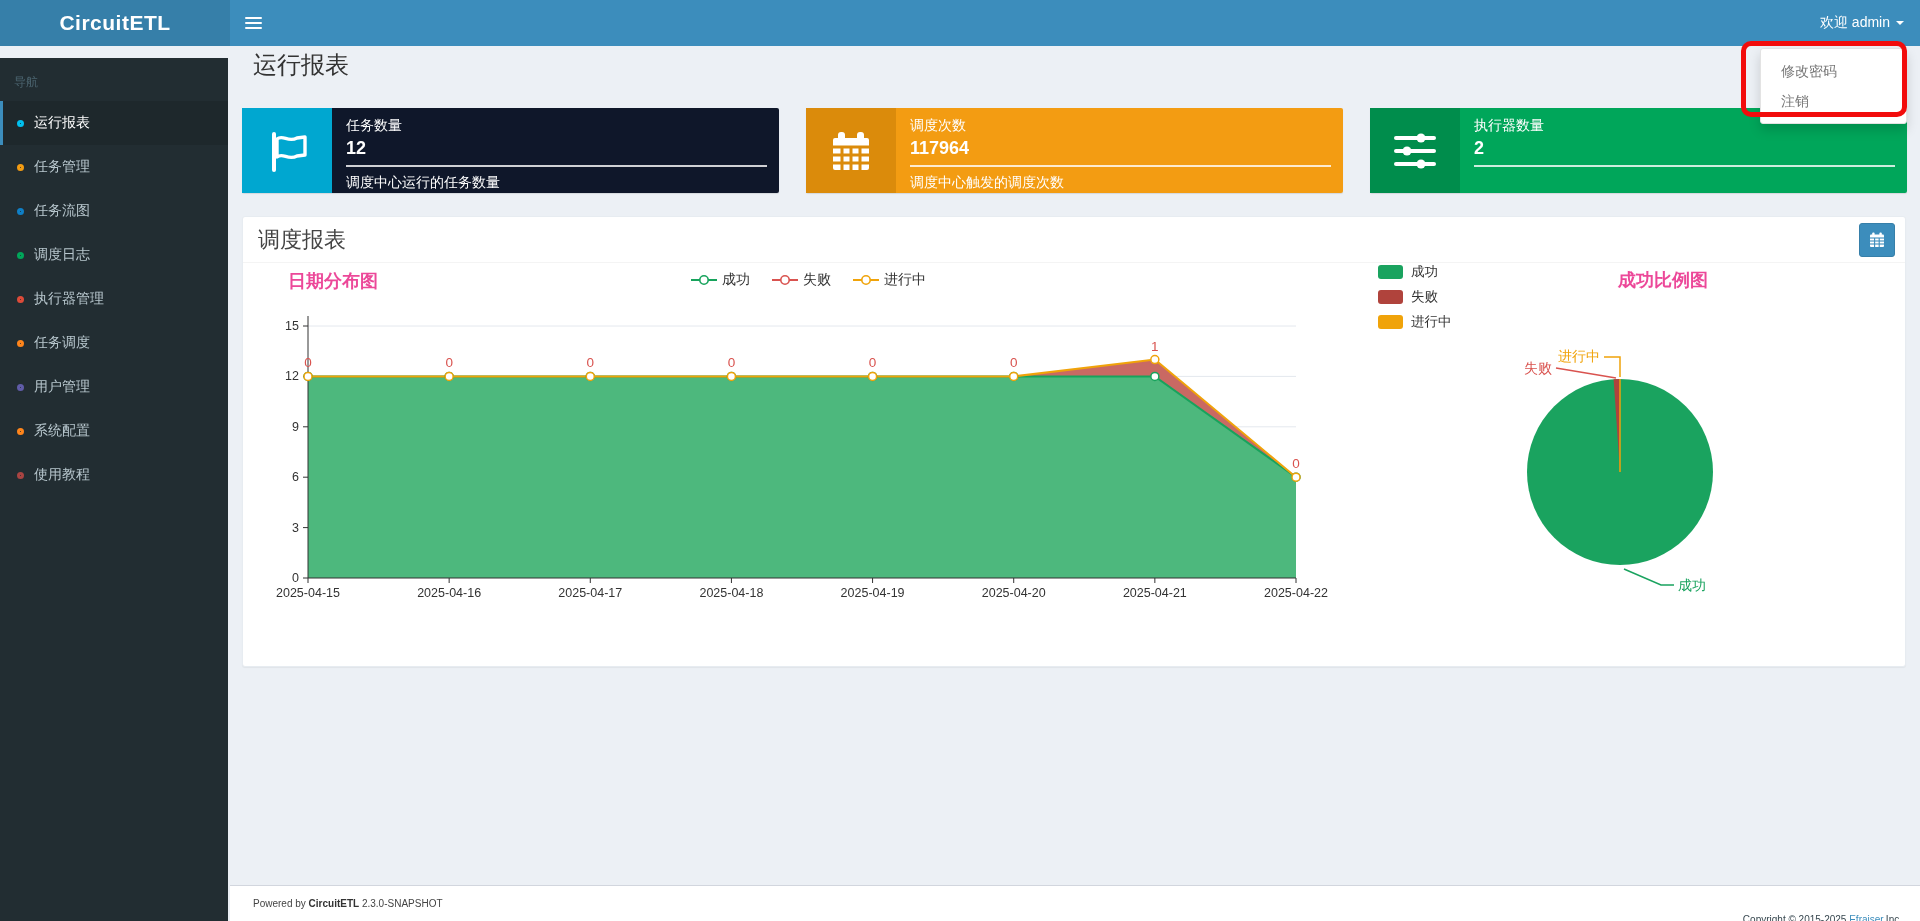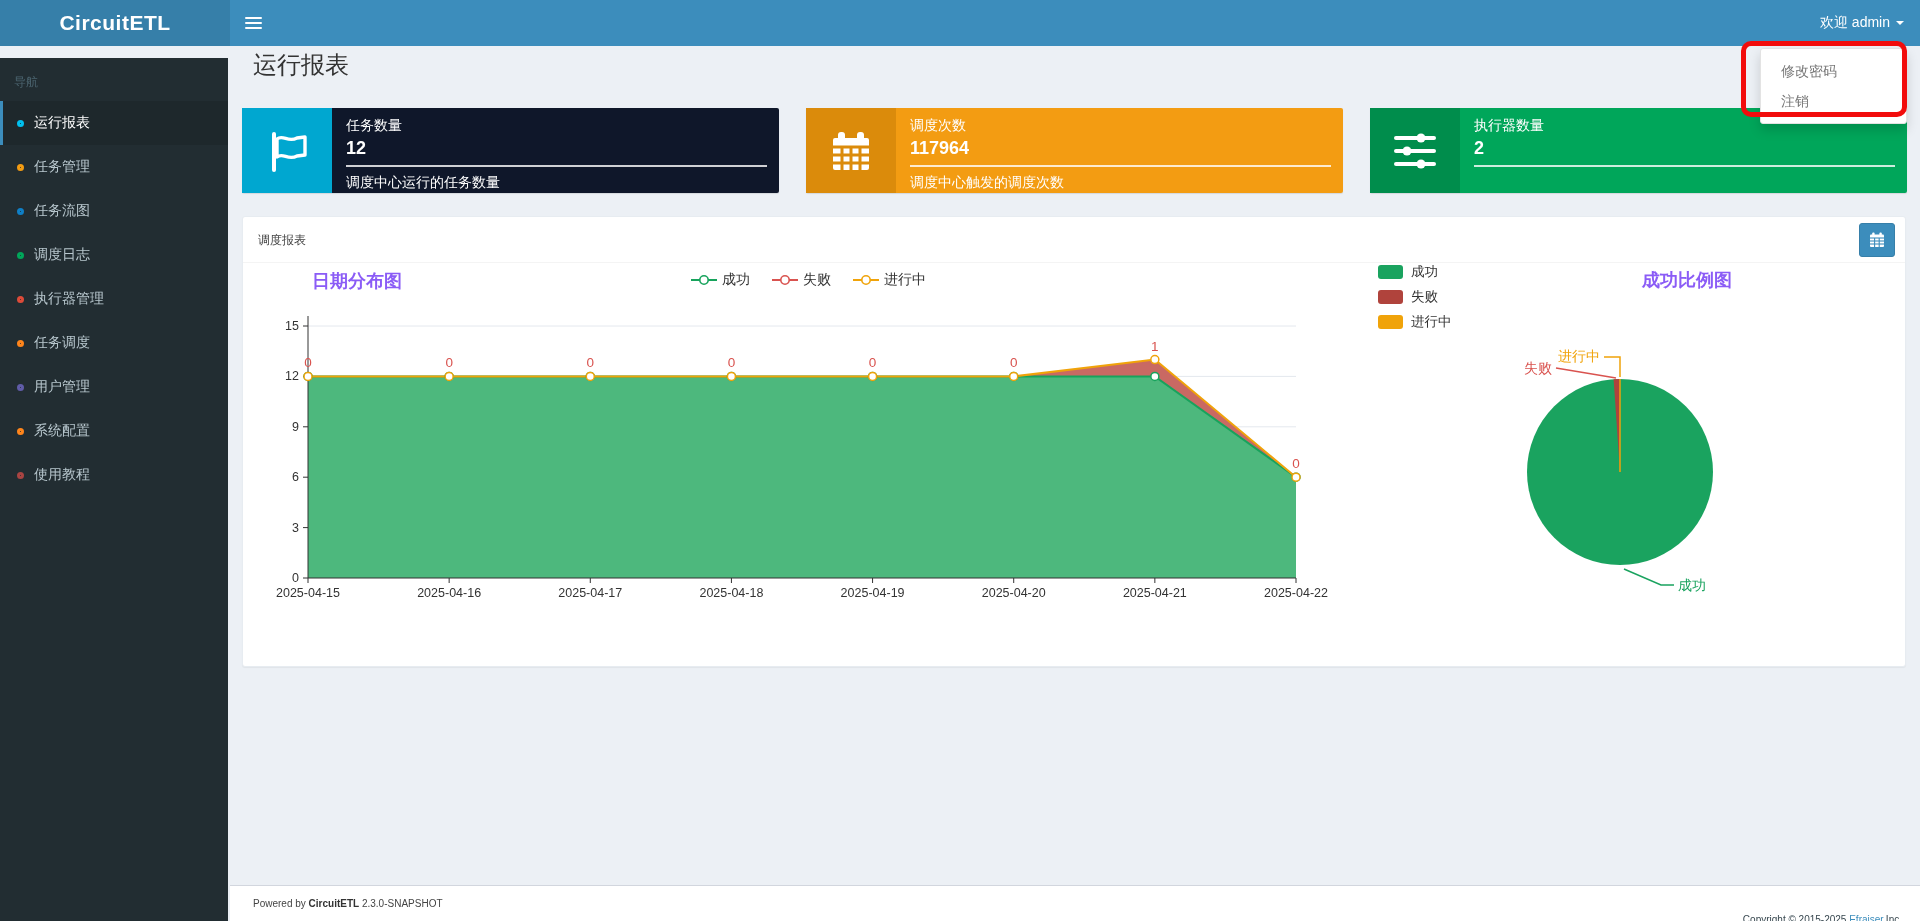--- a/index.html
+++ b/index.html
@@ -43,26 +43,26 @@
                          display:flex; align-items:center; justify-content:center; }
   .info-box .box-content { position:absolute; left:90px; right:0; top:0; height:85px; padding:9px 12px 0 14px; }
   .ib-label { font-size:14px; }
   .ib-value { font-size:18px; font-weight:bold; margin-top:3px; }
   .ib-divider { height:2px; background:rgba(255,255,255,.8); margin:6px 0 7px 0; }
   .ib-desc { font-size:14px; }
   
   .panel { position:absolute; left:12px; top:170px; width:1664px; height:451px; background:#fff;
            border:1px solid #e7ecf1; border-radius:3px; box-shadow:0 1px 1px rgba(0,0,0,.05); }
   .panel-header { position:relative; height:46px; border-bottom:1px solid #f4f4f4; }
-  .panel-title { position:absolute; left:15px; top:0; line-height:46px; font-size:12px; color:#444; }
+  .panel-title { position:absolute; left:15px; top:0; line-height:46px; font-size:22px; color:#444; }
   .filter-btn { position:absolute; right:10px; top:6px; width:36px; height:34px; background:#3c8dbc;
                 border:1px solid #367fa9; border-radius:3px; cursor:pointer;
                 display:flex; align-items:center; justify-content:center; }
   .panel-body { position:absolute; left:0; top:46px; width:1662px; height:404px; }
-  .chart-title { position:absolute; font-size:18px; font-weight:bold; color:#8b5cf6;margin-left:24px; }
+  .chart-title { position:absolute; font-size:18px; font-weight:bold; color:#ec4899; }
   .line-legend { position:absolute; left:448px; top:8px; display:flex; gap:22px; align-items:center; }
   .line-legend .li { display:flex; align-items:center; gap:5px; font-size:14px; color:#333; cursor:pointer; }
   .pie-legend { position:absolute; left:1135px; top:0; display:flex; flex-direction:column; gap:7px; }
   .pie-legend .li { display:flex; align-items:center; gap:8px; font-size:13.5px; color:#333; cursor:pointer; }
   .pie-legend .swatch { width:25px; height:14px; border-radius:3px; }
   #lineChart { position:absolute; left:8px; top:38px; }
   #pieChart  { position:absolute; left:1135px; top:28px; }
   
   .footer { position:absolute; left:230px; bottom:0; width:1690px; height:36px; background:#fff;
             border-top:1px solid #d2d6de; font-size:10px; color:#444; }

